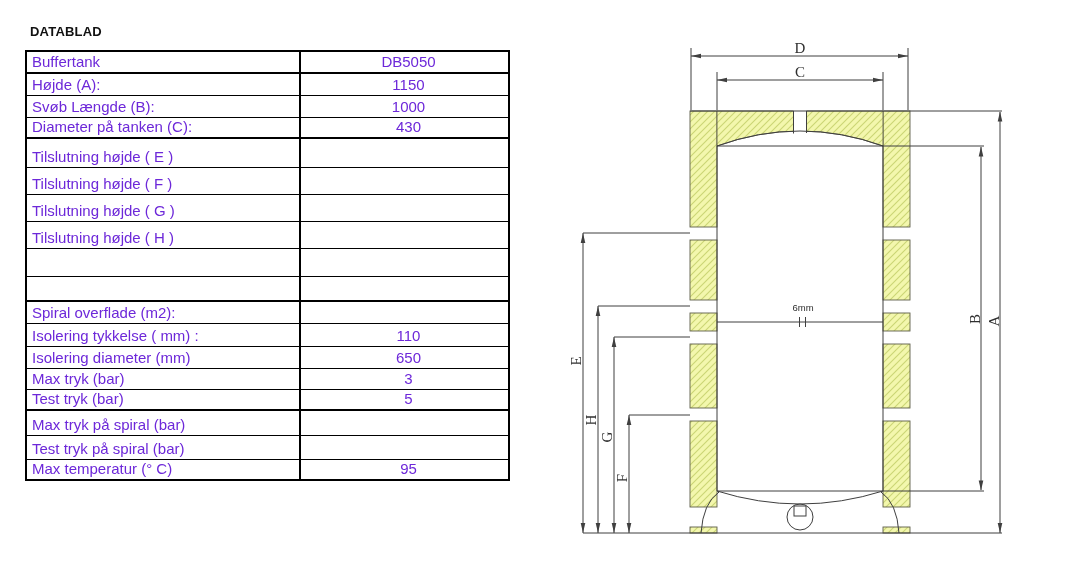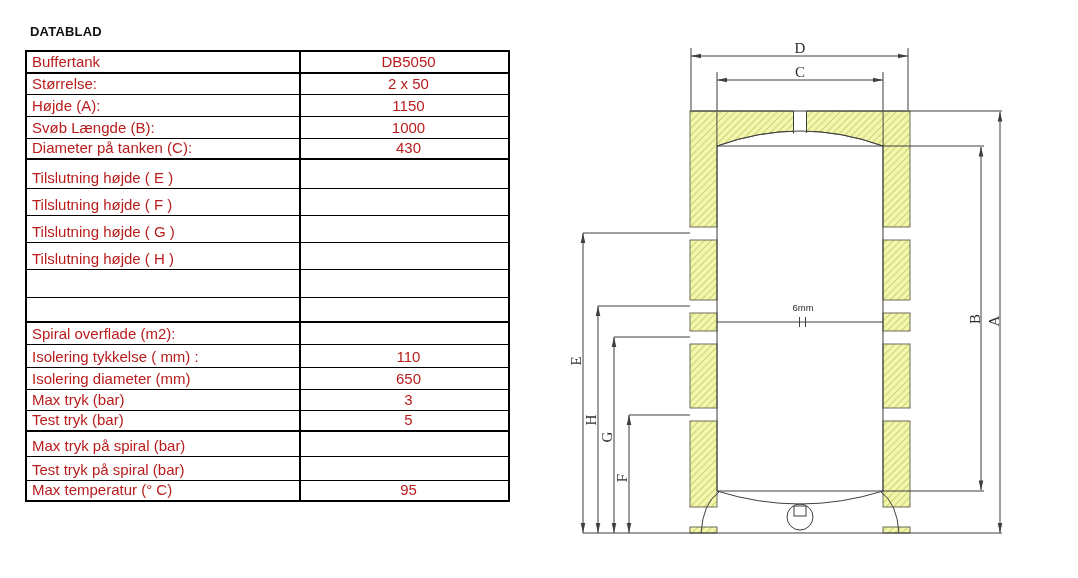--- a/index.html
+++ b/index.html
@@ -14,21 +14,21 @@
   }
   table.spec{
     position:absolute;left:25px;top:50px;
     border-collapse:collapse;table-layout:fixed;
     width:483px;border:2px solid #000;
   }
   table.spec col.c1{width:274px;}
   table.spec col.c2{width:209px;}
   table.spec td{
     border:1px solid #000;
-    font-size:15px;line-height:17px;color:#b91c1c;
+    font-size:15px;line-height:17px;color:#6d28d9;
     vertical-align:bottom;padding:0 2px 2px 5px;
     overflow:hidden;white-space:nowrap;
   }
   table.spec td.lab{border-right:2px solid #000;}
   table.spec td.val{text-align:center;padding-left:10px;}
   table.spec tr.thick td{border-bottom:2px solid #000;}
   .diagram{position:absolute;left:560px;top:0;}
   .ln{stroke:#3f3f3f;stroke-width:1;fill:none;}
   .ins{fill:url(#hatch);stroke:#5d5d49;stroke-width:0.9;}
   .arw{fill:#3f3f3f;stroke:none;}
@@ -43,24 +43,20 @@
 
 <table class="spec">
   <colgroup>
       <col class="c1">
       <col class="c2">
     </colgroup>
   <tbody>
     <tr class="thick" style="height:22px">
         <td class="lab">Buffertank</td>
         <td class="val">DB5050</td>
-      </tr>
-    <tr style="height:21px">
-        <td class="lab">Størrelse:</td>
-        <td class="val">2 x 50</td>
       </tr>
     <tr style="height:22px">
         <td class="lab">Højde (A):</td>
         <td class="val">1150</td>
       </tr>
     <tr style="height:22px">
         <td class="lab">Svøb Længde (B):</td>
         <td class="val">1000</td>
       </tr>
     <tr class="thick" style="height:21px">

